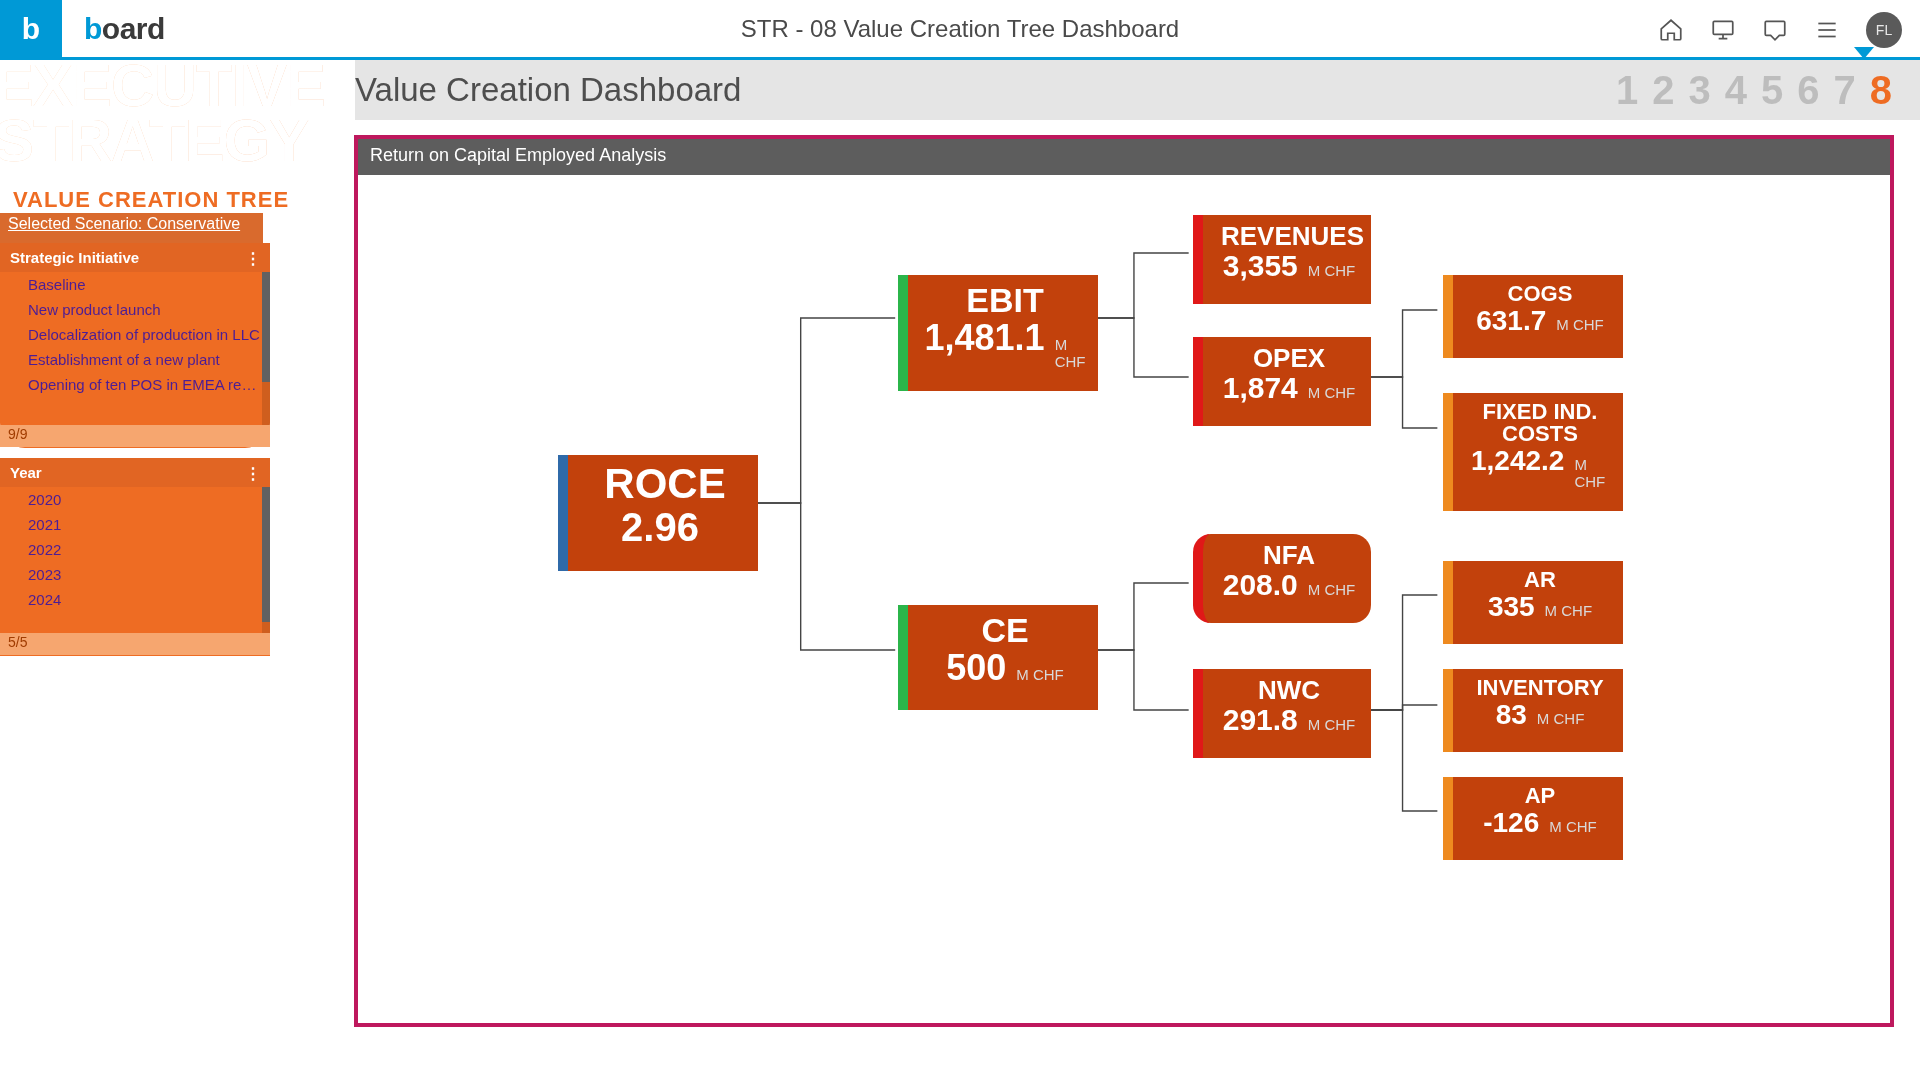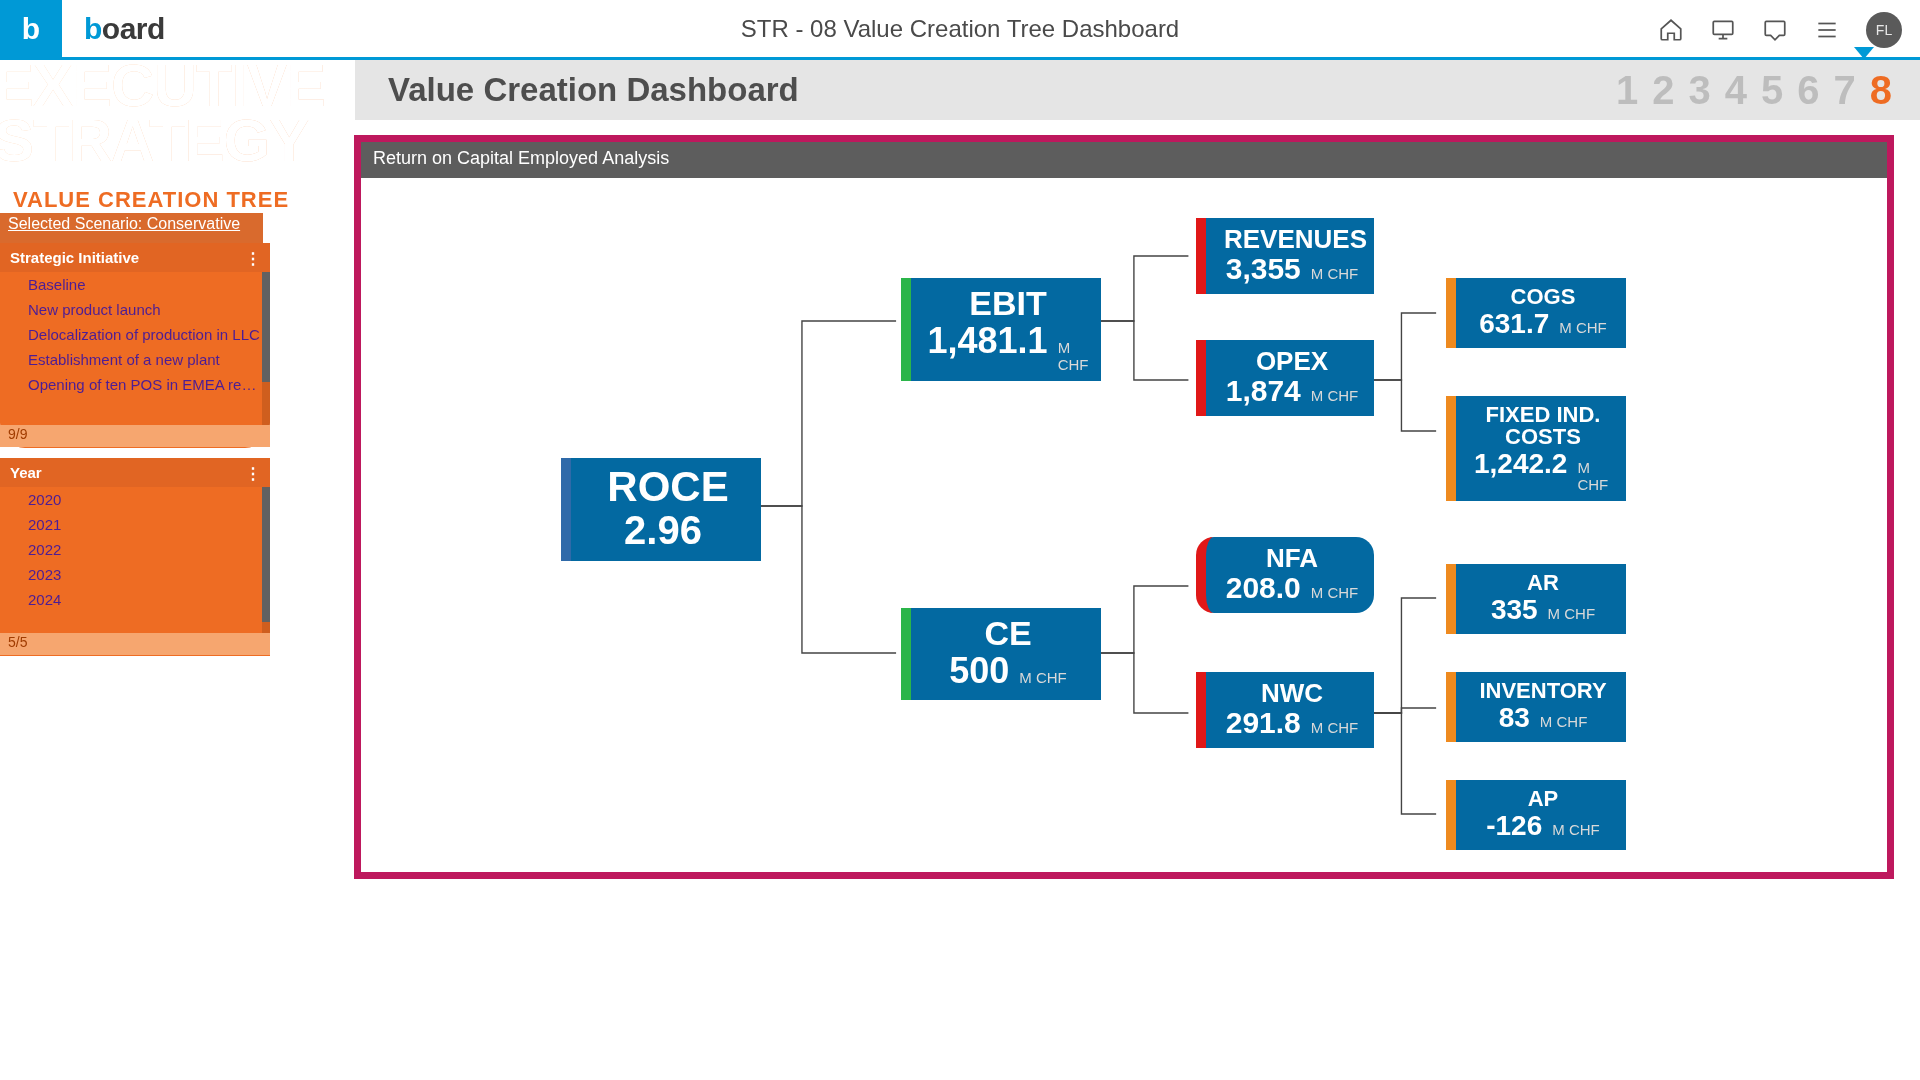--- a/index.html
+++ b/index.html
@@ -52,22 +52,21 @@
 
 
 .subheader {
   height: 60px;
   background: #e5e5e5;
   display: flex; align-items: center;
   position: relative;
   margin-left: 355px;
 }
 .subheader-title {
-  font-size: 33px; font-weight: 700; color: #4e4e4e;
-  margin-left: 33px;
+  font-size: 33px; font-weight: 400; color: #4e4e4e;
 }
 .pager {
   position: absolute; right: 28px;
   display: flex; gap: 14px; align-items: baseline;
   font-size: 40px; font-weight: 700; color: #bdbdbd;
 }
 .pager .active { color: #ee6c23; }
 .pager span { cursor: pointer; }
 .pager-caret {
   position: absolute; right: 46px; top: -13px;
@@ -149,35 +148,35 @@
   width: 8px; height: 100%; background: rgba(0,0,0,0.13);
 }
 .panel-scroll-thumb {
   position: absolute; right: 0; width: 8px;
   background: #616161;
 }
 
 
 .main {
   position: absolute; top: 135px; left: 354px;
-  width: 1540px; height: 744px;
-  border: 7px solid #be185d;
+  width: 1540px; height: 892px;
+  border: 4px solid #be185d;
   background: #ffffff;
 }
 .main-head {
   height: 36px; background: #5d5d5d; color: #fff;
   padding: 6px 12px; font-size: 18px;
 }
 
 
 .tree { position: relative; width: 100%; height: 700px; }
 .node {
   position: absolute;
-  background: #0369a1; color: #fff;
-  padding: 8px 14px 8px 18px;
+  background: #c2410c; color: #fff;
+  padding: 8px 14px 21px 18px;
   display: flex; flex-direction: column;
   border-left-width: 10px; border-left-style: solid;
 }
 .node .label { font-weight: 700; font-size: 30px; line-height: 1; text-align: center; }
 .node .value-row { display: flex; align-items: baseline; gap: 10px; justify-content: center; }
 .node .value { font-weight: 700; font-size: 32px; }
 .node .unit { font-size: 15px; color: #d9d9d9; font-weight: 400; }
 .node.sz-big .label { font-size: 42px; }
 .node.sz-big .value { font-size: 40px; }
 .node.sz-med .label { font-size: 34px; }

